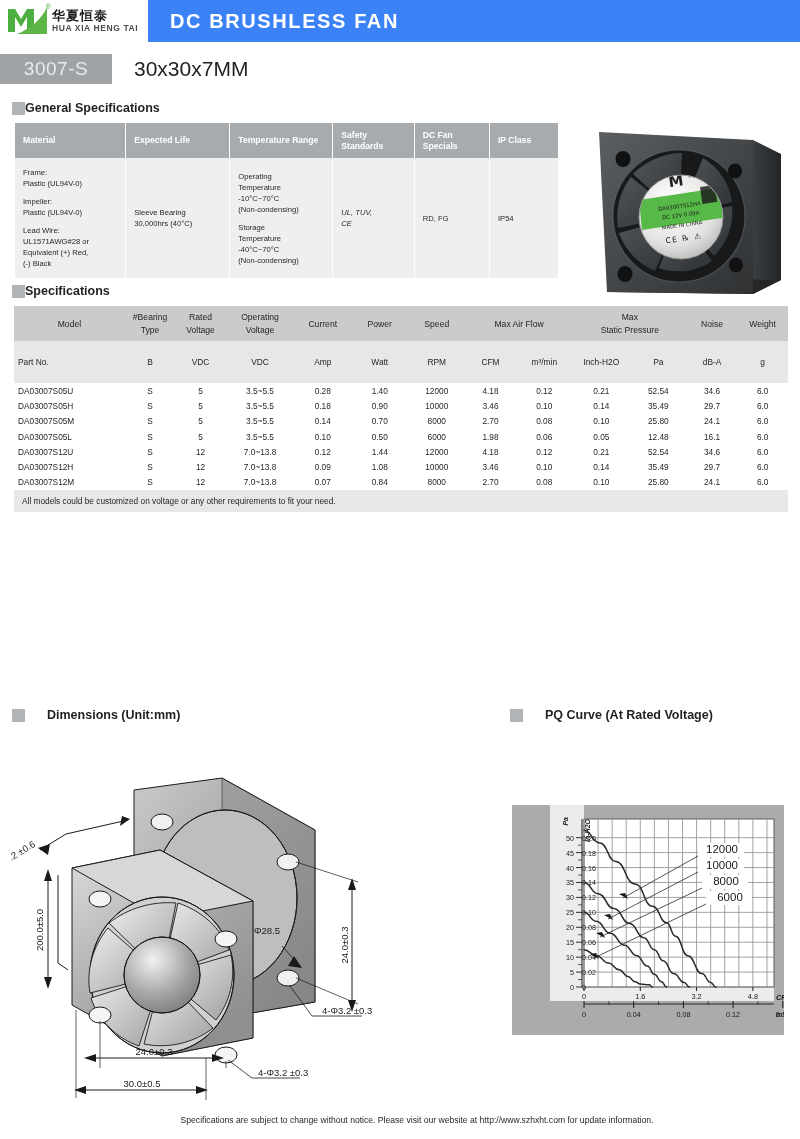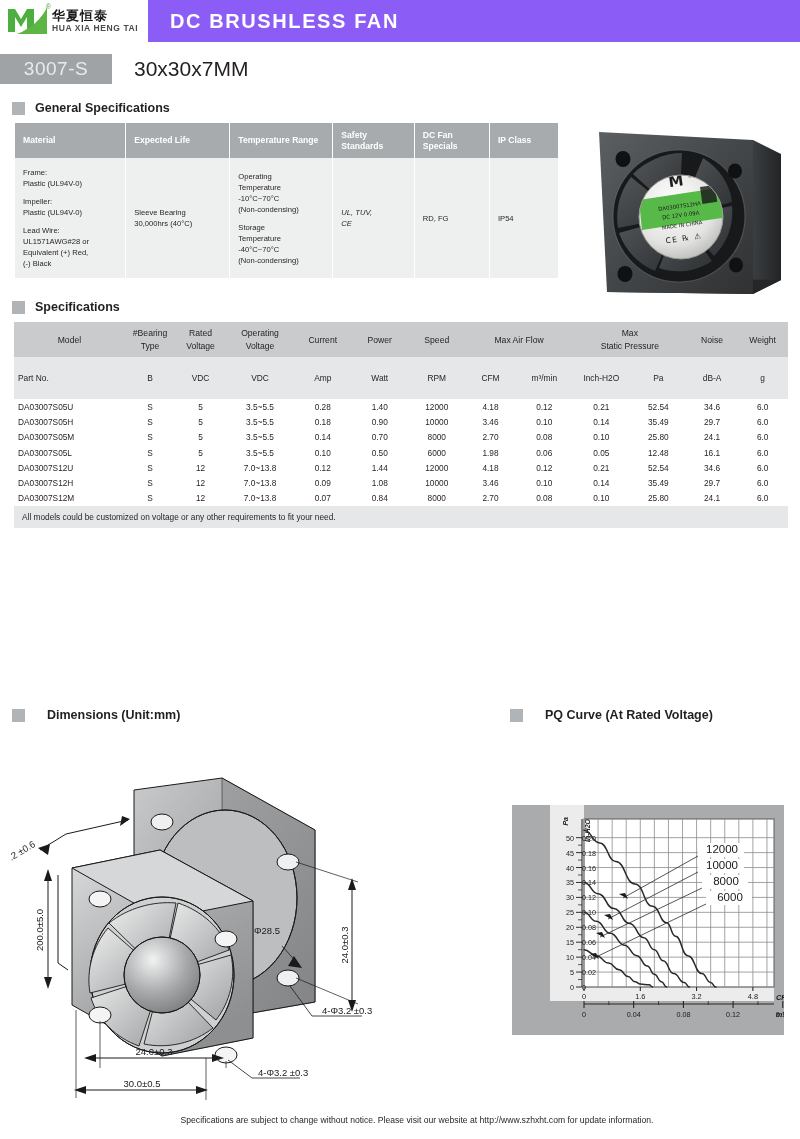--- a/index.html
+++ b/index.html
@@ -17,38 +17,38 @@
   .topbar { display:flex; align-items:stretch; height:42px; }
   .logo-wrap { width:148px; display:flex; align-items:center; padding-left:6px; }
   .logo-mark { position:relative; width:42px; height:32px; flex:none; }
   .logo-mark svg { display:block; }
   .logo-reg { position:absolute; top:-2px; right:-3px; font-size:7px; color:#4faa3c; }
   .logo-text { margin-left:4px; line-height:1; }
   .logo-cn { font-size:13px; font-weight:bold; color:#1a1a1a; letter-spacing:1px;
              font-family:"DejaVu Sans", sans-serif; }
   .logo-en { font-size:8.5px; font-weight:bold; color:#4a4a4a; letter-spacing:.6px; margin-top:2px;}
   .title-band {
-    flex:1; background:#8b5cf6; display:flex; align-items:center;
+    flex:1; background:#3b82f6; display:flex; align-items:center;
     padding-left:22px;
   }
   .title-band span {
     color:#ffffff; font-size:20px; font-weight:bold; letter-spacing:1.6px;
   }
 
   
   .modelrow { display:flex; align-items:center; height:36px; margin-top:9px; }
   .model-badge {
     width:112px; height:30px; background:#9fa3a6; color:#e9eaeb;
     display:flex; align-items:center; justify-content:center;
     font-size:19px; letter-spacing:.5px;
   }
   .model-size { margin-left:22px; font-size:21px; color:#231f20; }
 
   
-  .sec-head { display:flex; align-items:center; gap:10px; margin:14px 0 8px 12px; }
+  .sec-head { display:flex; align-items:center; margin:14px 0 8px 12px; }
   .sec-sq { width:13px; height:13px; background:#b0b4b7; flex:none; }
   .sec-title { font-size:12.5px; font-weight:bold; color:#231f20; }
 
   
   .gen-wrap { margin-left:14px; width:545px; }
   table.gen { border-collapse:separate; border-spacing:1px 0; width:100%; font-size:7.6px; }
   table.gen th {
     background:#a7abae; color:#ffffff; font-weight:bold; font-size:8.6px;
     text-align:left; padding:7px 8px; vertical-align:middle; line-height:1.25;
   }
@@ -250,21 +250,21 @@
         <text x="96" y="93" font-family="DejaVu Sans, sans-serif" font-size="5.4" fill="#1b1b1b" text-anchor="middle">DC 12V   0.09A</text>
         <text x="96" y="103" font-family="DejaVu Sans, sans-serif" font-size="5.2" fill="#1b1b1b" text-anchor="middle">MADE IN CHINA</text>
         <text x="96" y="117" font-family="DejaVu Sans, sans-serif" font-size="7.5" fill="#1b1b1b" text-anchor="middle" letter-spacing="1.5">CE  ℞  ⚠</text>
         <rect x="119" y="66" width="15" height="17" fill="#1b1b1b" opacity=".82"></rect>
       </g>
     </g>
     <circle cx="96" cy="93" r="42" fill="none" stroke="#9a9a98" stroke-width="1"></circle>
   </svg>
 </div>
 
-<div class="sec-head" style="margin-top:22px;">
+<div class="sec-head" style="margin-top:6px;">
   <span class="sec-sq"></span>
   <span class="sec-title">Specifications</span>
 </div>
 
 <div class="spec-wrap">
   <table class="spec">
     <colgroup>
       <col class="colw-model">
         <col class="colw-sm">
         <col class="colw-sm">

